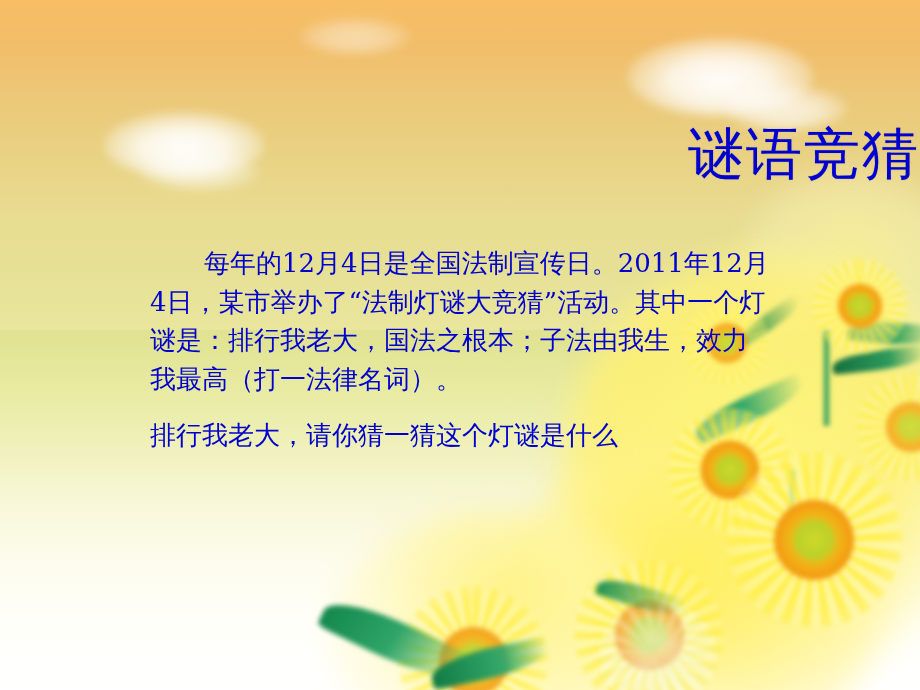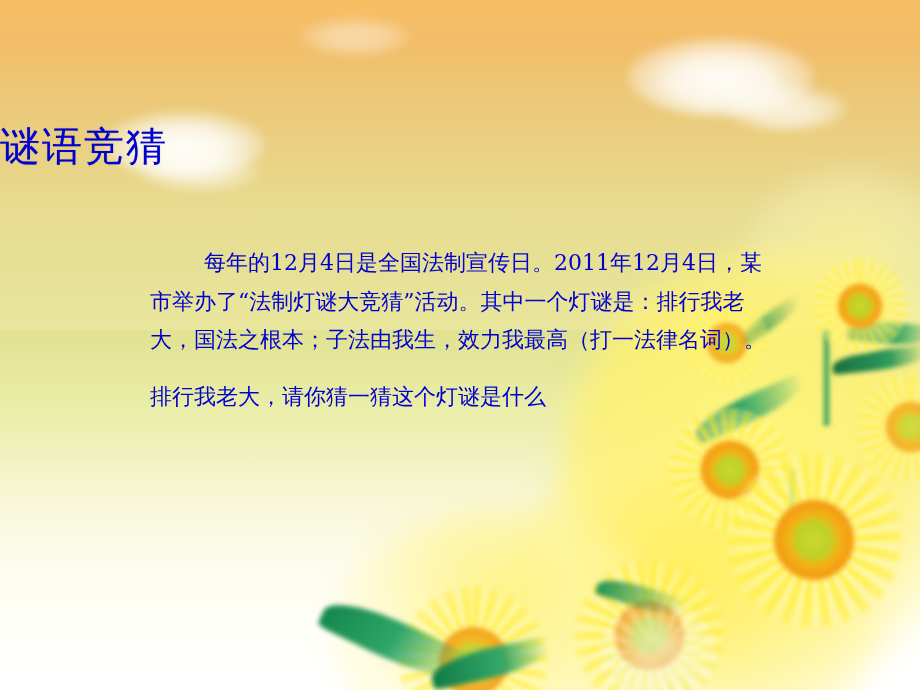--- a/index.html
+++ b/index.html
@@ -121,34 +121,34 @@
     background:repeating-conic-gradient(from 0deg, rgba(255,255,255,.95) 0deg 9deg, rgba(220,235,225,.35) 9deg 18deg);
     border-radius:50%;filter:blur(3px);opacity:.85;
     -webkit-mask-image:radial-gradient(circle,#000 20%,rgba(0,0,0,.6) 55%,rgba(0,0,0,0) 100%);
             mask-image:radial-gradient(circle,#000 20%,rgba(0,0,0,.6) 55%,rgba(0,0,0,0) 100%);}
 
   
   .content{position:absolute;inset:0;}
 
   .title{
     position:absolute;left:0;right:0;top:126px;
-    text-align:left;
+    text-align:right;
     color:#0000cf;
-    font-size:40px;
+    font-size:56px;
     line-height:1;
     letter-spacing:2px;
     font-family:"DejaVu Serif","Liberation Serif",serif;
     text-shadow:0 0 1px rgba(0,0,180,.45);
     white-space:nowrap;
   }
 
   .body-block{
     position:absolute;left:150px;top:244px;width:620px;
     color:#0000cf;
-    font-size:22px;
+    font-size:26px;
     line-height:38.5px;
     font-family:"DejaVu Serif","Liberation Serif",serif;
     letter-spacing:0px;
   }
   .para-1{margin:0;text-indent:54px;}
   .para-2{margin:18px 0 0 0;}
 </style>
 </head>
 <body>
 

